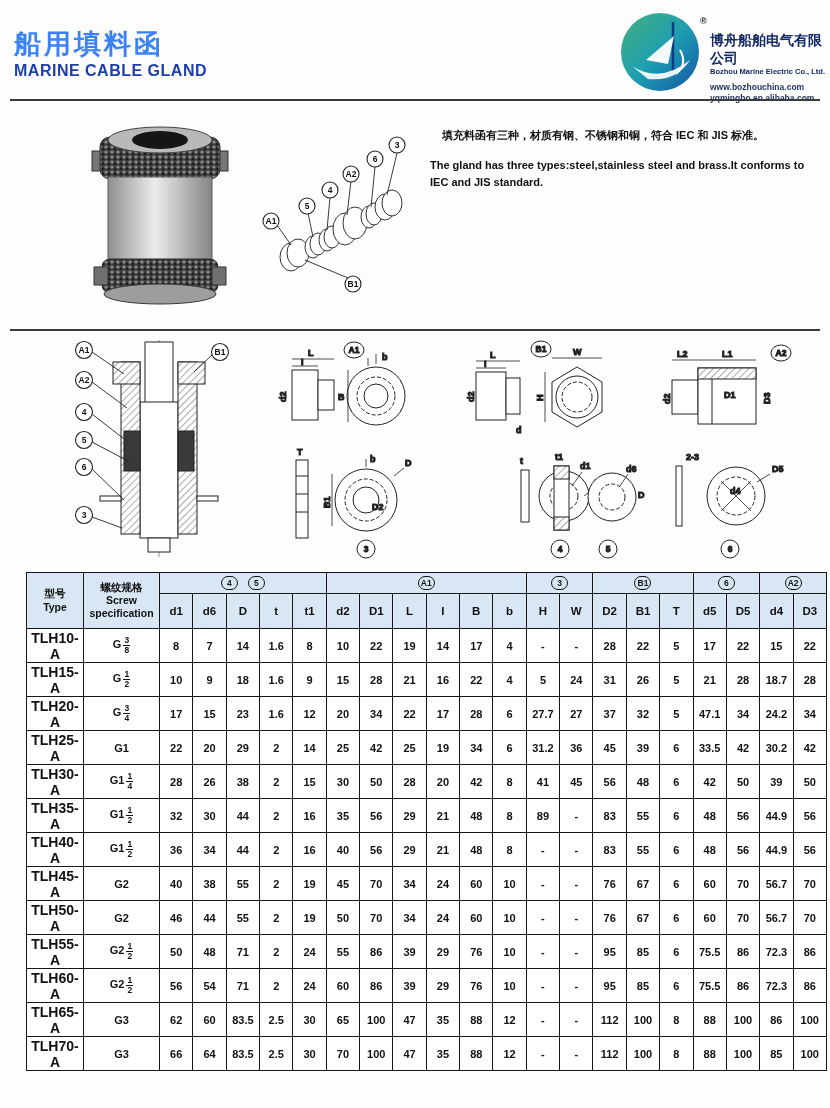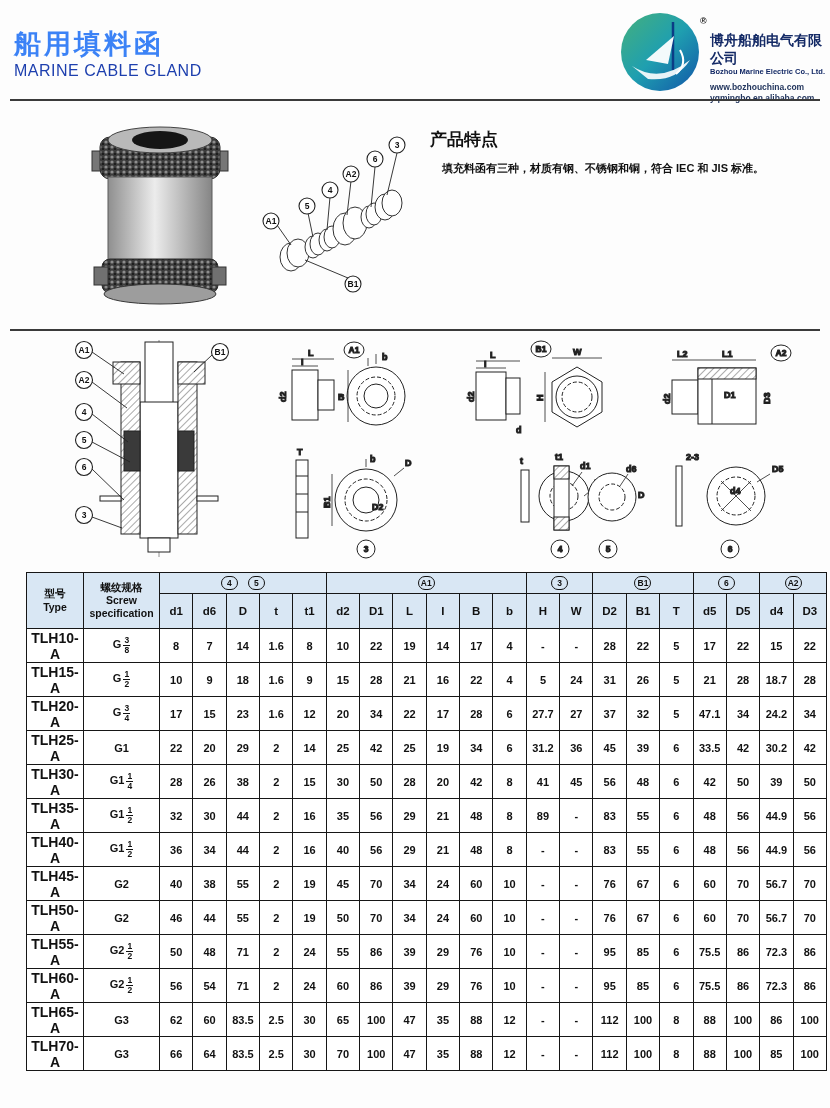--- a/index.html
+++ b/index.html
@@ -1,21 +1,21 @@
 <!DOCTYPE html>
 <html><head>
 <meta charset="utf-8">
 <style>
   html,body{margin:0;padding:0;background:#e8e8e8;}
   .page{position:relative;width:830px;height:1108px;background:#fdfdfd;overflow:hidden;
         font-family:"Liberation Sans","DejaVu Sans",sans-serif;color:#111;}
   
   .title-zh{position:absolute;left:14px;top:26px;font-size:27px;font-weight:bold;
             color:#3b82f6;letter-spacing:3px;}
-  .title-en{position:absolute;left:14px;top:62px;font-size:16px;font-weight:normal;color:#1d3fae;letter-spacing:.5px;}
+  .title-en{position:absolute;left:14px;top:62px;font-size:16px;font-weight:bold;color:#1d3fae;letter-spacing:.5px;}
   .logo-svg{position:absolute;left:618px;top:10px;}
   .reg-mark{position:absolute;left:700px;top:16px;font-size:9px;font-weight:bold;color:#222;}
   .logo-text{position:absolute;left:710px;top:32px;width:115px;line-height:1.25;}
   .lt-zh{font-size:14px;font-weight:bold;color:#142a66;}
   .lt-en{font-size:7.5px;font-weight:bold;color:#142a66;margin-bottom:6px;}
   .lt-url{font-size:8.5px;font-weight:bold;color:#23365e;}
   .rule{position:absolute;left:10px;width:810px;height:2px;background:#3b3b3b;}
   
   .intro{position:absolute;left:430px;top:128px;width:392px;}
   .intro .h-zh{font-size:17px;font-weight:bold;margin:0 0 10px 0;}
@@ -136,22 +136,22 @@
     <text class="callout-t" x="162" y="15">3</text>
     <text class="callout-t" x="140" y="29">6</text>
     <text class="callout-t" x="116" y="44">A2</text>
     <text class="callout-t" x="95" y="60">4</text>
     <text class="callout-t" x="72" y="76">5</text>
     <text class="callout-t" x="36" y="91">A1</text>
     <text class="callout-t" x="118" y="154">B1</text>
   </svg>
 
   <div class="intro">
-    <p class="h-zh">产品特点</p>
     <p class="b-zh">填充料函有三种，材质有钢、不锈钢和铜，符合 IEC 和 JIS 标准。</p>
+    <p class="b-en">The gland has three types:steel,stainless steel and brass.It conforms to IEC and JIS standard.</p>
   </div>
 
   <div class="rule" style="top:329px;"></div>
 
   <svg class="drawings-svg" width="800" height="232" viewBox="0 0 800 232">
     <defs>
       <pattern id="h45" width="5" height="5" patternUnits="userSpaceOnUse" patternTransform="rotate(45)">
         <rect width="5" height="5" fill="#fff"></rect>
         <line x1="0" y1="0" x2="0" y2="5" stroke="#555" stroke-width="1"></line>
       </pattern>

